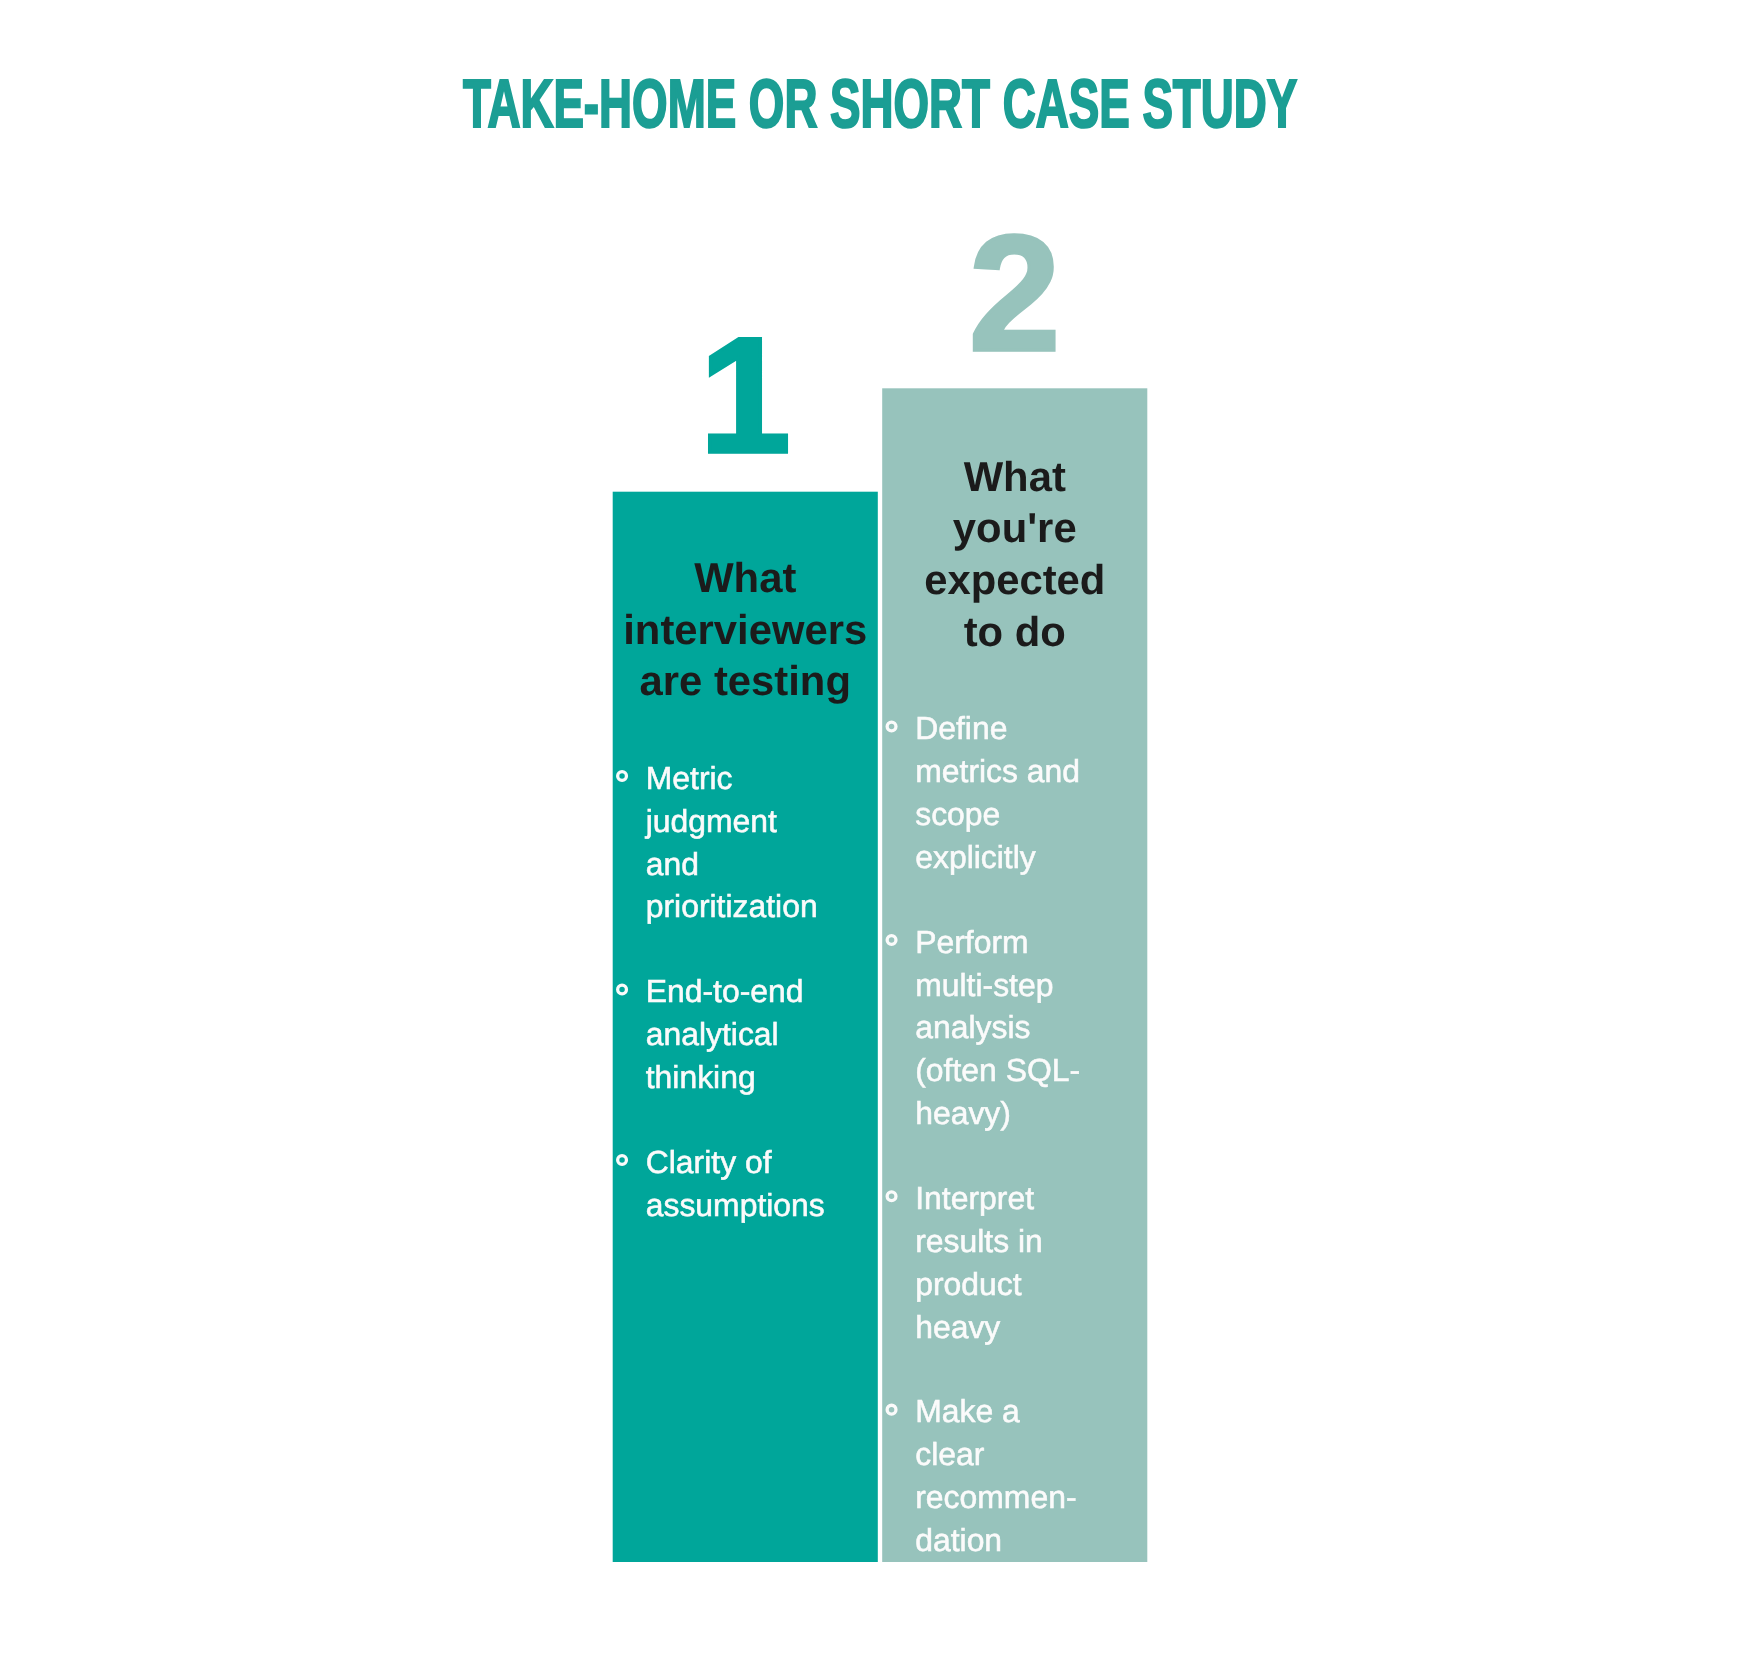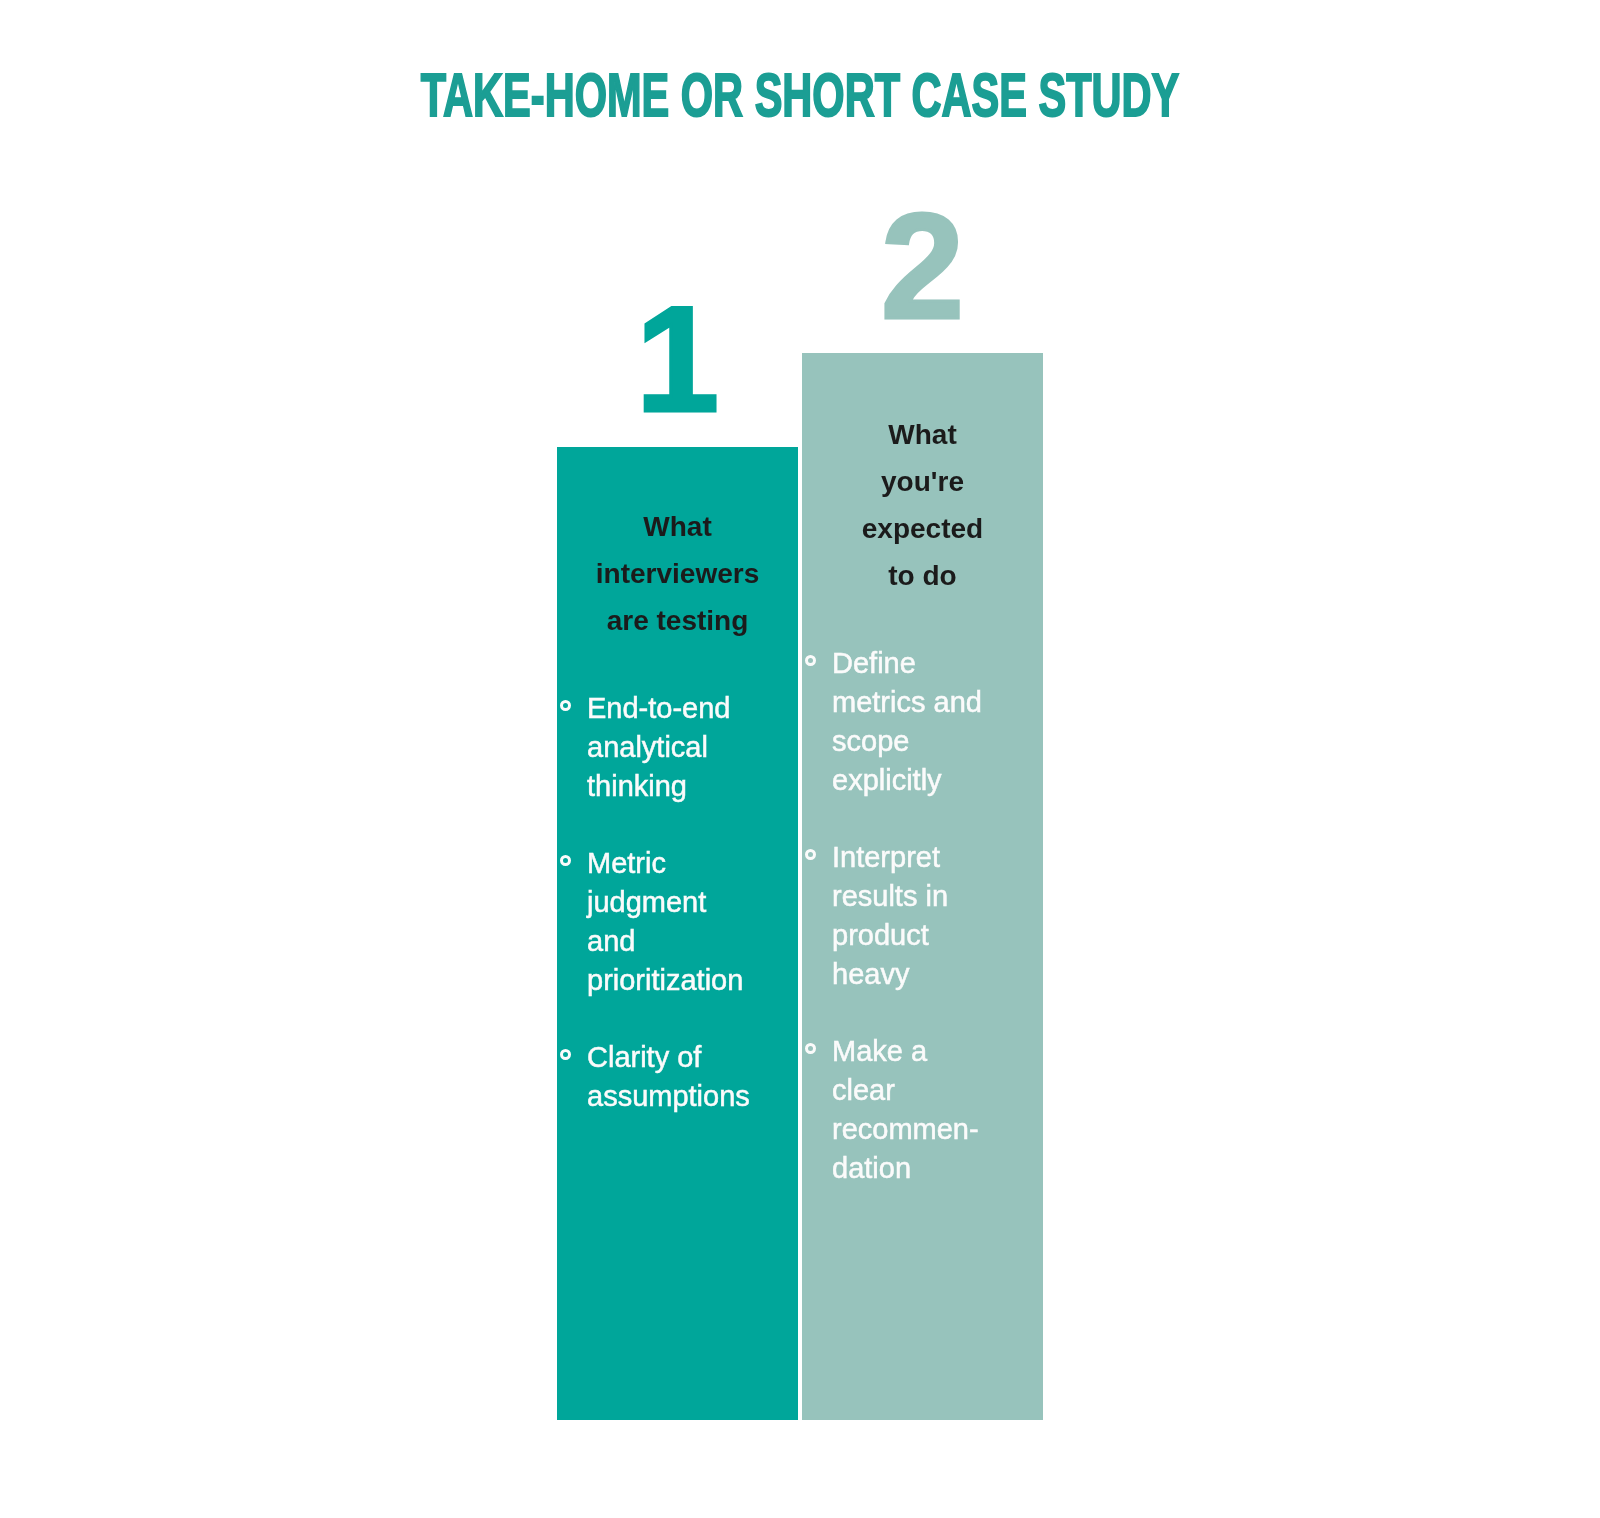--- a/index.html
+++ b/index.html
@@ -28,21 +28,21 @@
   }
   .num1{left:557px;top:284px;color:var(--teal);}
   .num2{left:802px;top:191px;color:var(--sage);}
   .col{
     position:absolute;width:241px;box-sizing:border-box;
   }
   .col1{left:557px;top:447px;height:973px;background:var(--teal);padding-top:56px;}
   .col2{left:802px;top:353px;height:1067px;background:var(--sage);padding-top:58px;}
   .col-header{
     margin:0;text-align:center;
-    font-size:28px;line-height:47px;font-weight:700;
+    font-size:38px;line-height:47px;font-weight:700;
     color:var(--header_text);
     white-space:pre-line;
   }
   .bullets{
     list-style:none;
     margin:45px 0 0 0;
     padding:0 4px 0 30px;
   }
   .bullet{
     position:relative;
@@ -68,42 +68,47 @@
 
   <div class="num num1">1</div>
 
   <div class="num num2">2</div>
 
   <section class="col col1">
     <h2 class="col-header">What
 interviewers
 are testing</h2>
     <ul class="bullets">
-      <li class="bullet">End-to-end
-analytical
-thinking</li>
       <li class="bullet">Metric
 judgment
 and
 prioritization</li>
+      <li class="bullet">End-to-end
+analytical
+thinking</li>
       <li class="bullet">Clarity of
 assumptions</li>
     </ul>
   </section>
 
   <section class="col col2">
     <h2 class="col-header">What
 you're
 expected
 to do</h2>
     <ul class="bullets">
       <li class="bullet">Define
 metrics and
 scope
 explicitly</li>
+      <li class="bullet">Perform
+multi-step
+analysis
+(often SQL-
+heavy)</li>
       <li class="bullet">Interpret
 results in
 product
 heavy</li>
       <li class="bullet">Make a
 clear
 recommen-
 dation</li>
     </ul>
   </section>

